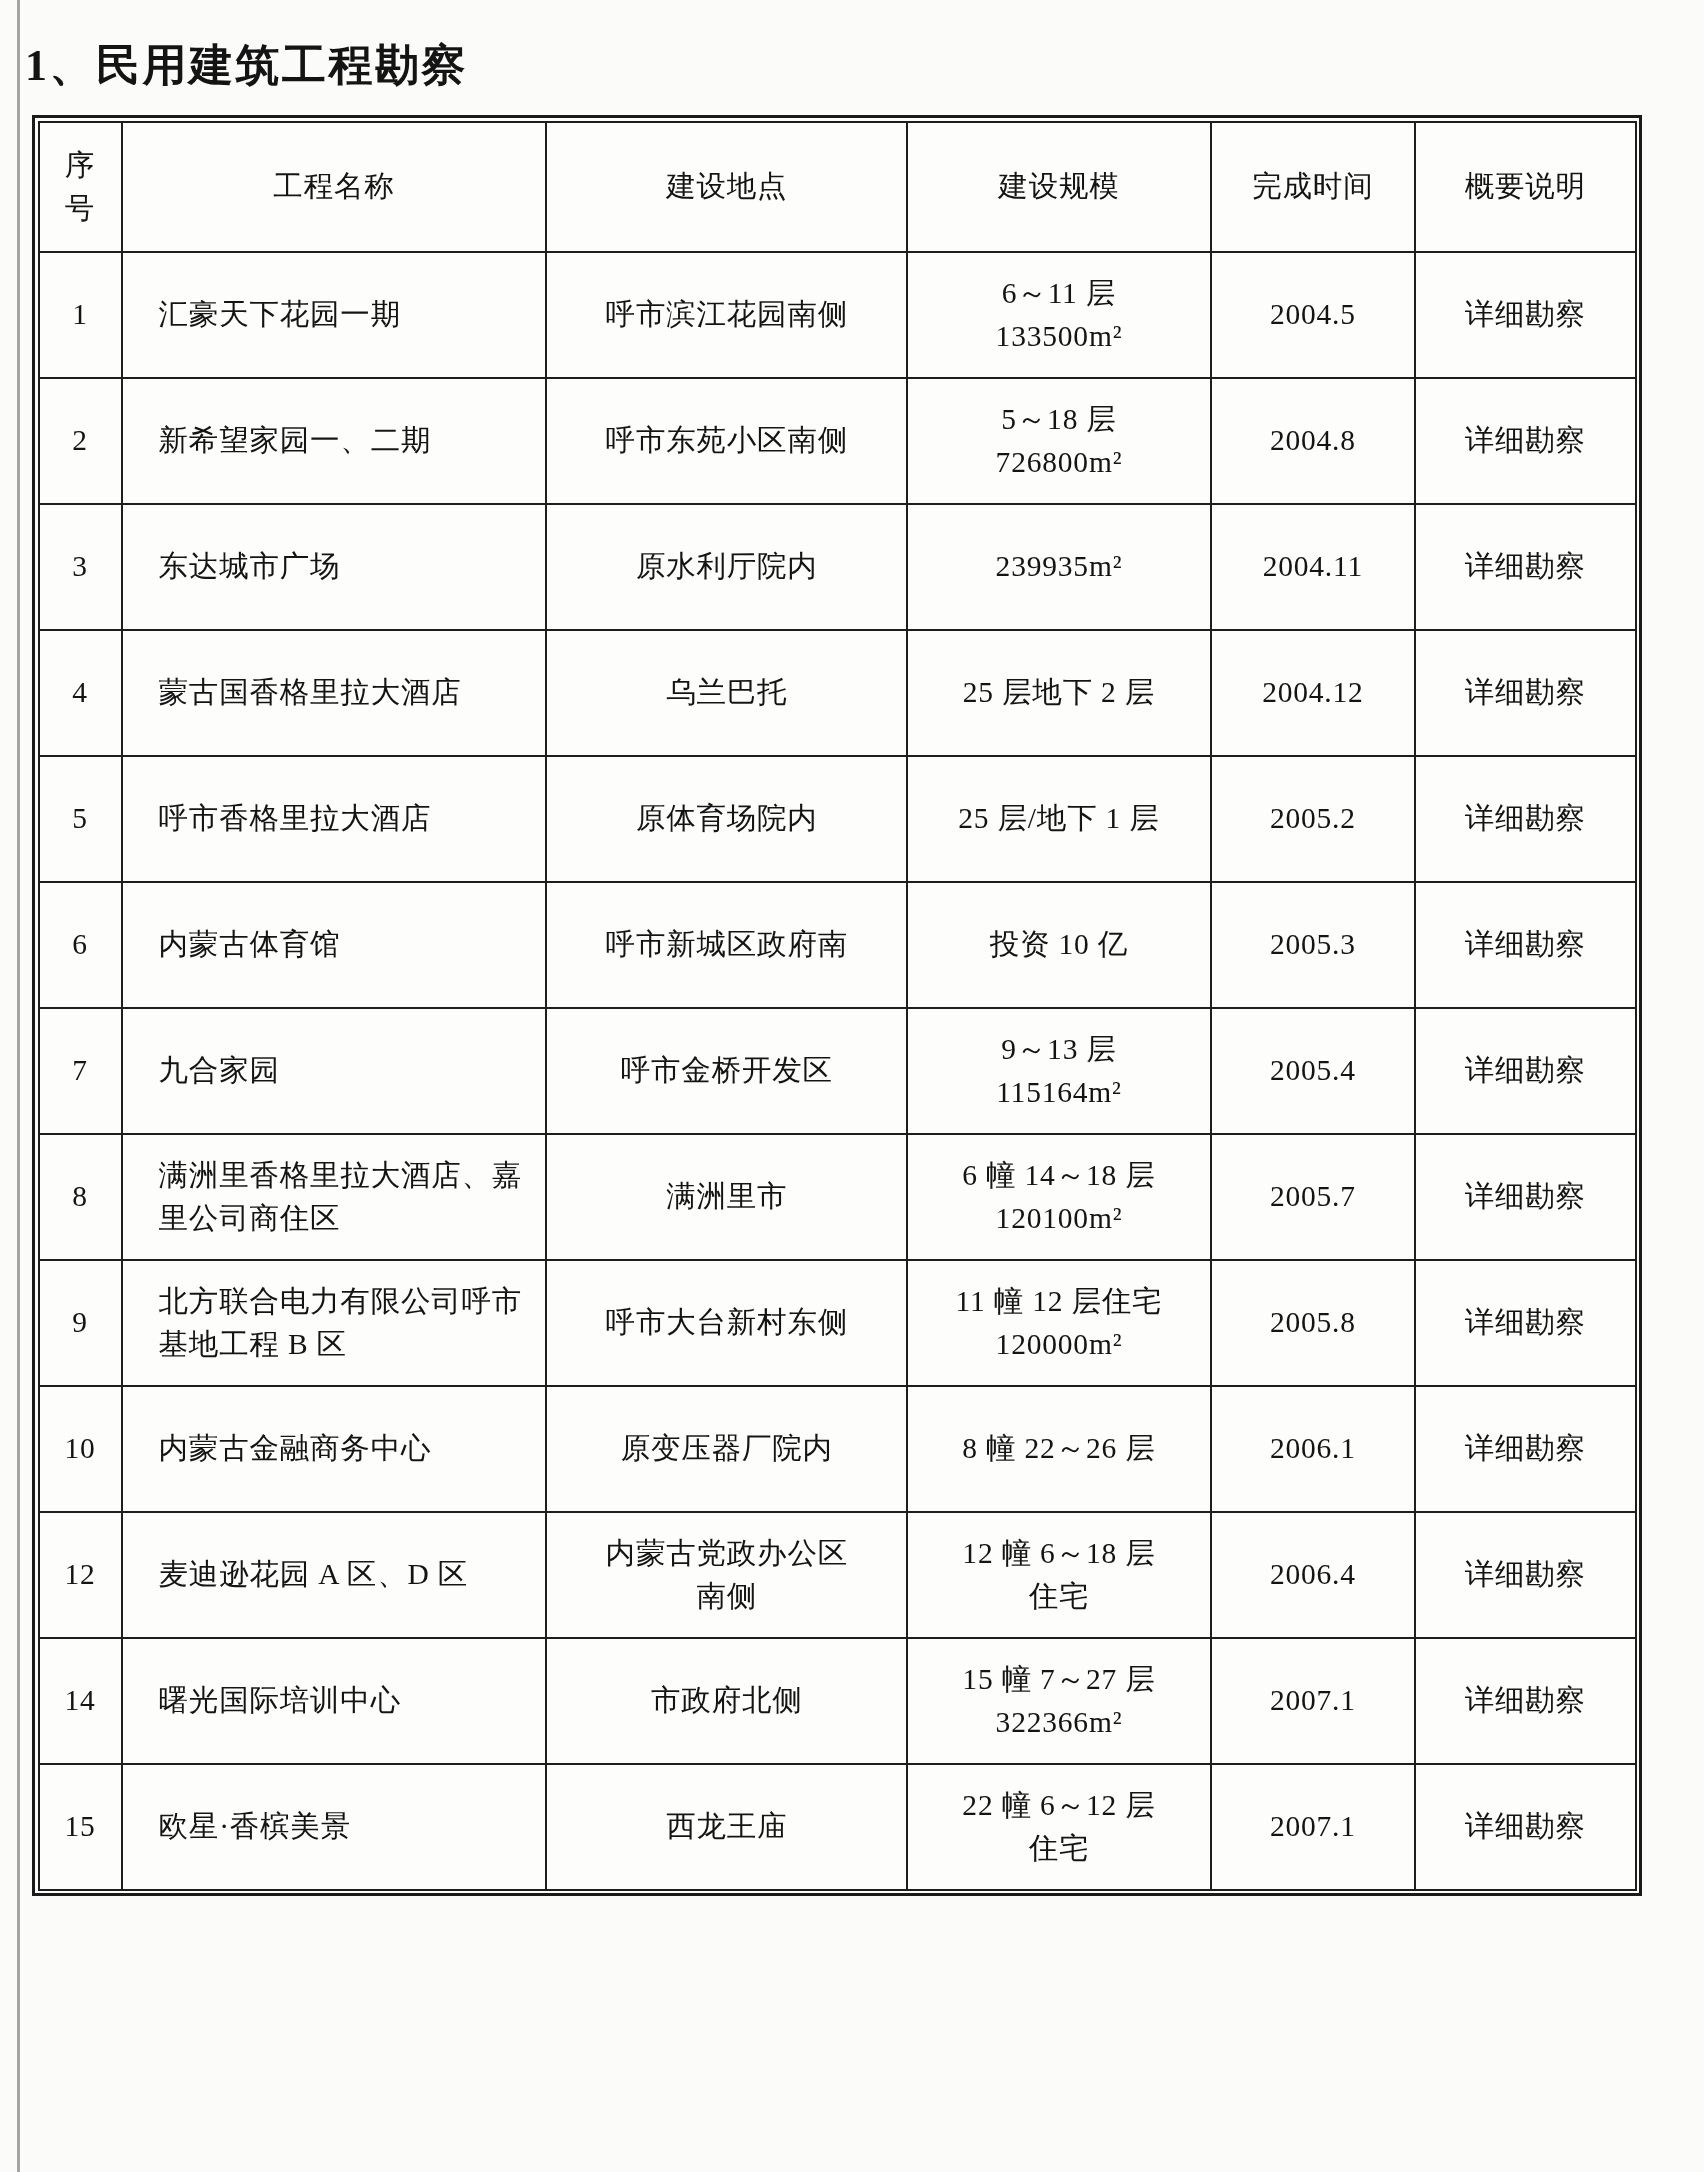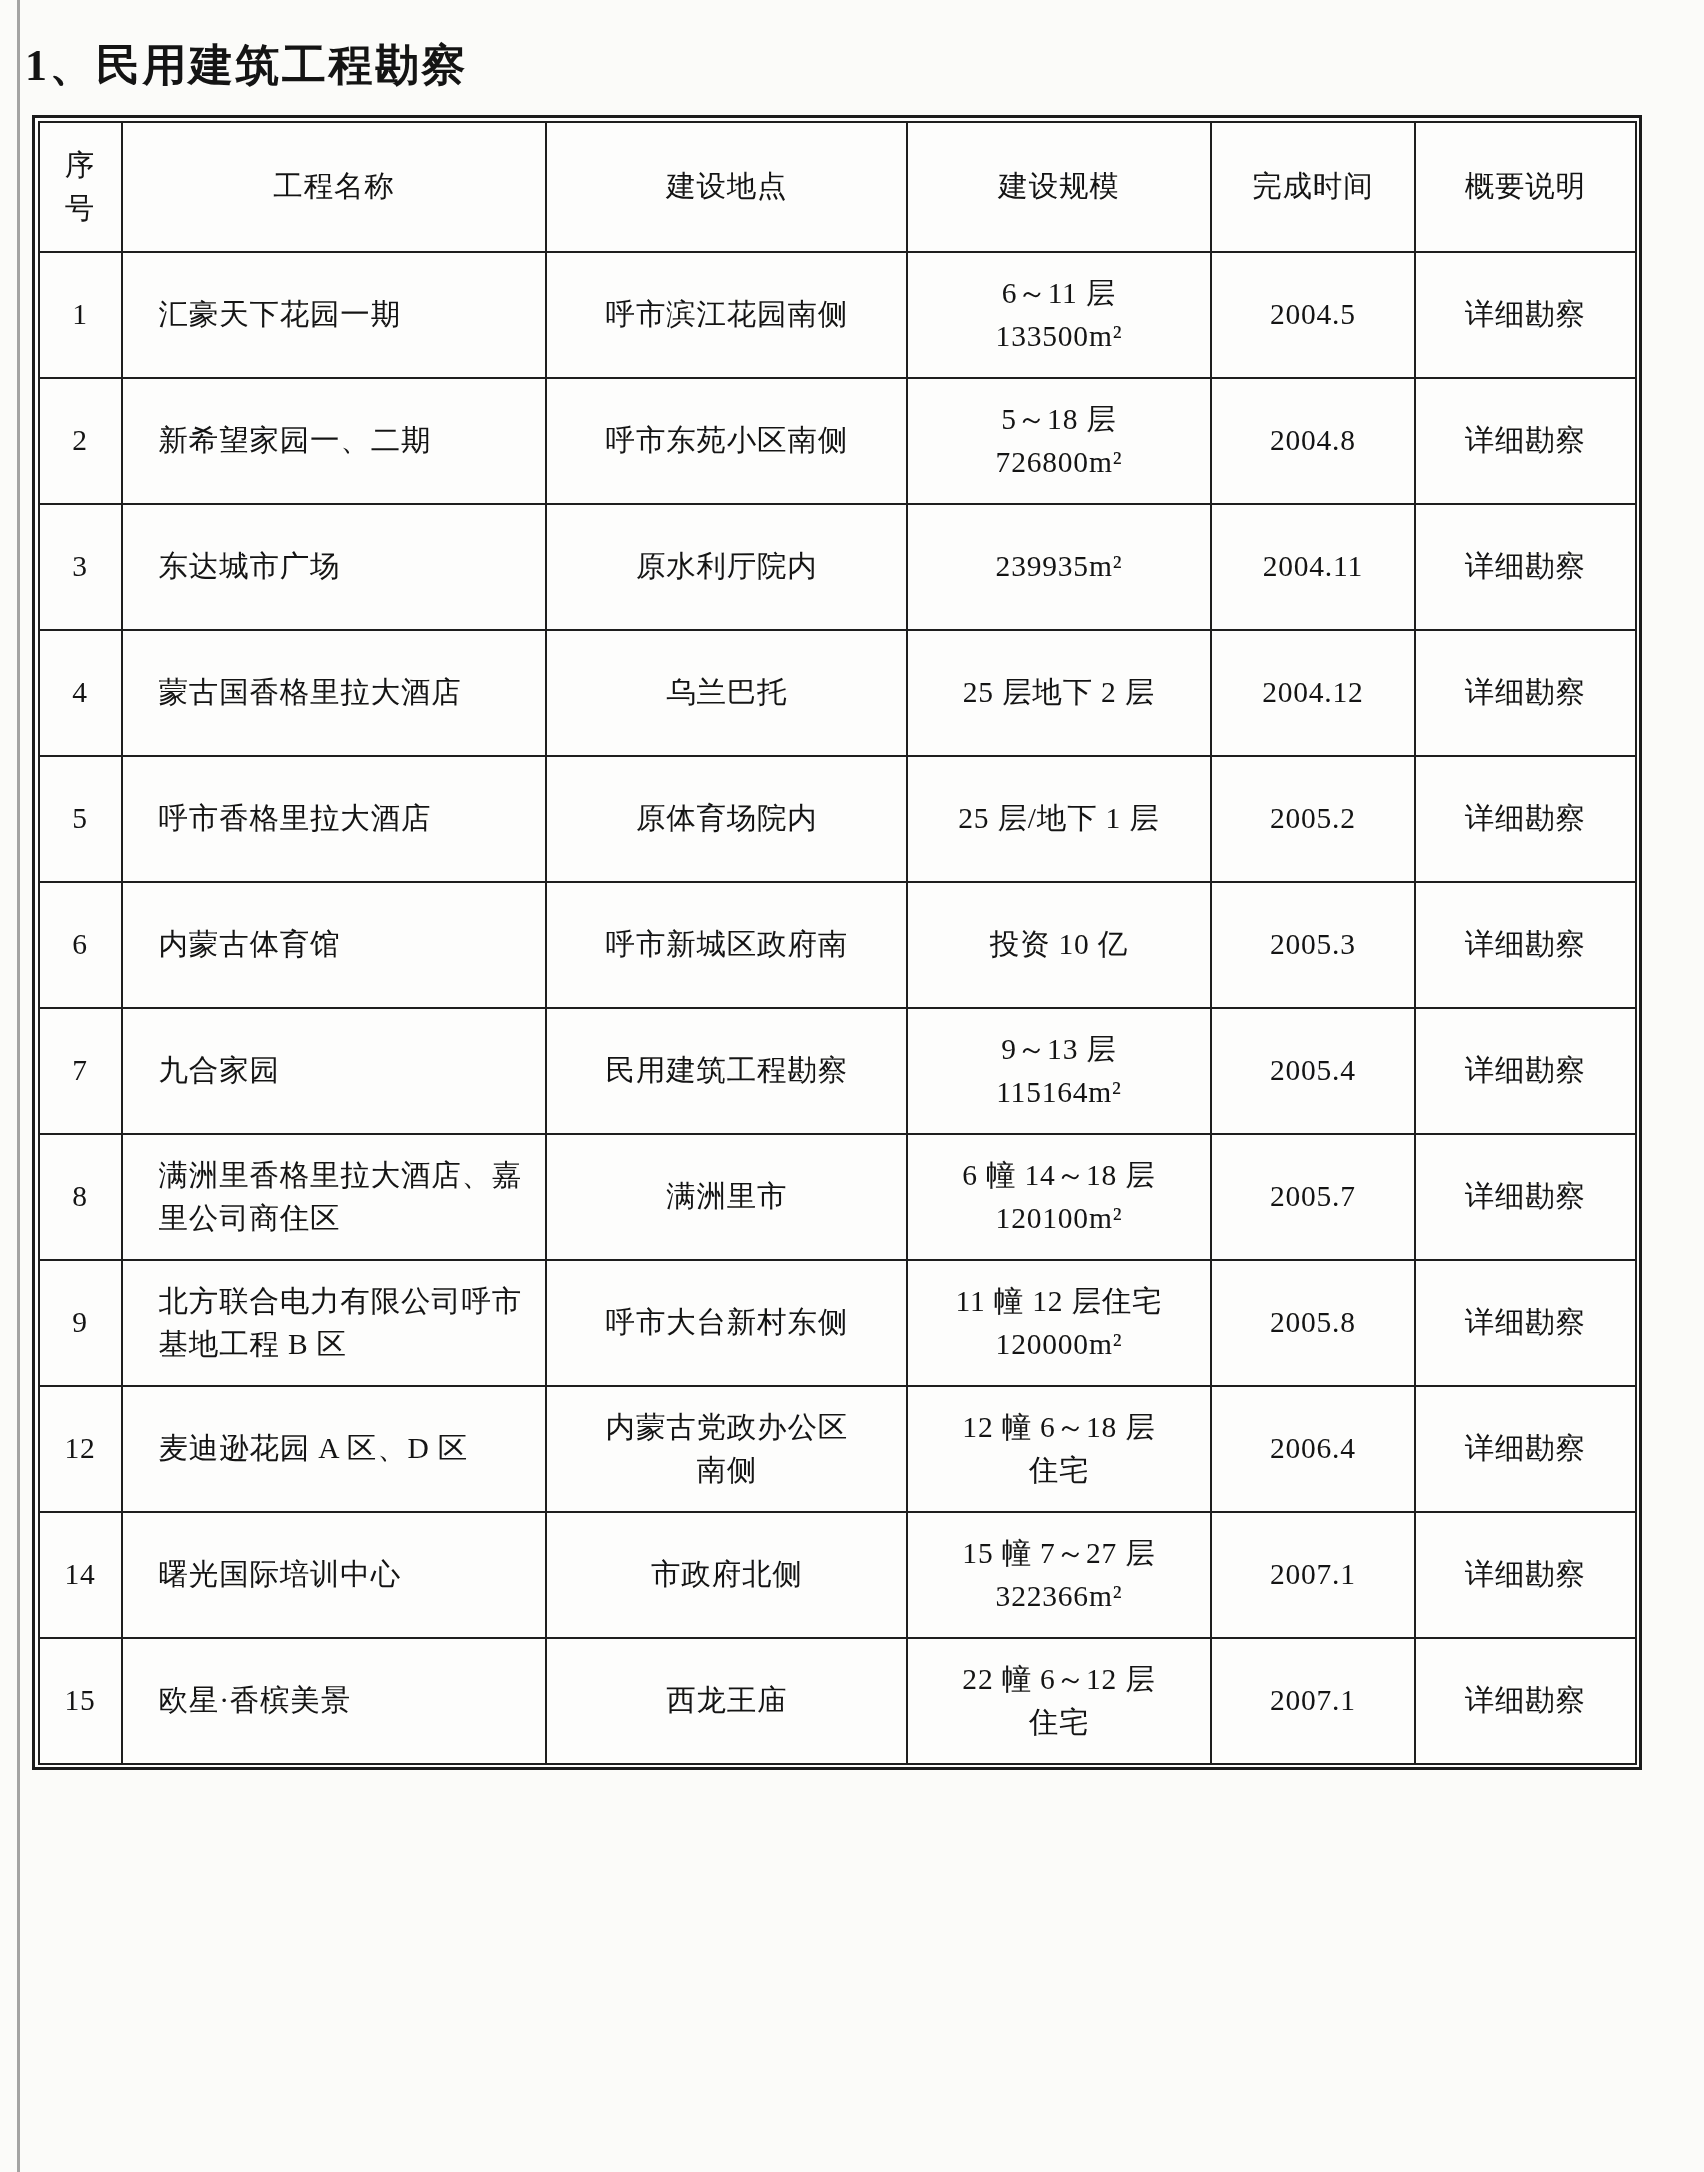--- a/index.html
+++ b/index.html
@@ -128,21 +128,21 @@
           <td class="col-no">6</td>
           <td class="col-name">内蒙古体育馆</td>
           <td class="col-location">呼市新城区政府南</td>
           <td class="col-scale">投资 10 亿</td>
           <td class="col-date">2005.3</td>
           <td class="col-note">详细勘察</td>
         </tr>
         <tr>
           <td class="col-no">7</td>
           <td class="col-name">九合家园</td>
-          <td class="col-location">民用建筑工程勘察</td>
+          <td class="col-location">呼市金桥开发区</td>
           <td class="col-scale">9～13 层
 115164m²</td>
           <td class="col-date">2005.4</td>
           <td class="col-note">详细勘察</td>
         </tr>
         <tr>
           <td class="col-no">8</td>
           <td class="col-name">满洲里香格里拉大酒店、嘉里公司商住区</td>
           <td class="col-location">满洲里市</td>
           <td class="col-scale">6 幢 14～18 层
@@ -150,20 +150,28 @@
           <td class="col-date">2005.7</td>
           <td class="col-note">详细勘察</td>
         </tr>
         <tr>
           <td class="col-no">9</td>
           <td class="col-name">北方联合电力有限公司呼市基地工程 B 区</td>
           <td class="col-location">呼市大台新村东侧</td>
           <td class="col-scale">11 幢 12 层住宅
 120000m²</td>
           <td class="col-date">2005.8</td>
+          <td class="col-note">详细勘察</td>
+        </tr>
+        <tr>
+          <td class="col-no">10</td>
+          <td class="col-name">内蒙古金融商务中心</td>
+          <td class="col-location">原变压器厂院内</td>
+          <td class="col-scale">8 幢 22～26 层</td>
+          <td class="col-date">2006.1</td>
           <td class="col-note">详细勘察</td>
         </tr>
         <tr>
           <td class="col-no">12</td>
           <td class="col-name">麦迪逊花园 A 区、D 区</td>
           <td class="col-location">内蒙古党政办公区
 南侧</td>
           <td class="col-scale">12 幢 6～18 层
 住宅</td>
           <td class="col-date">2006.4</td>

